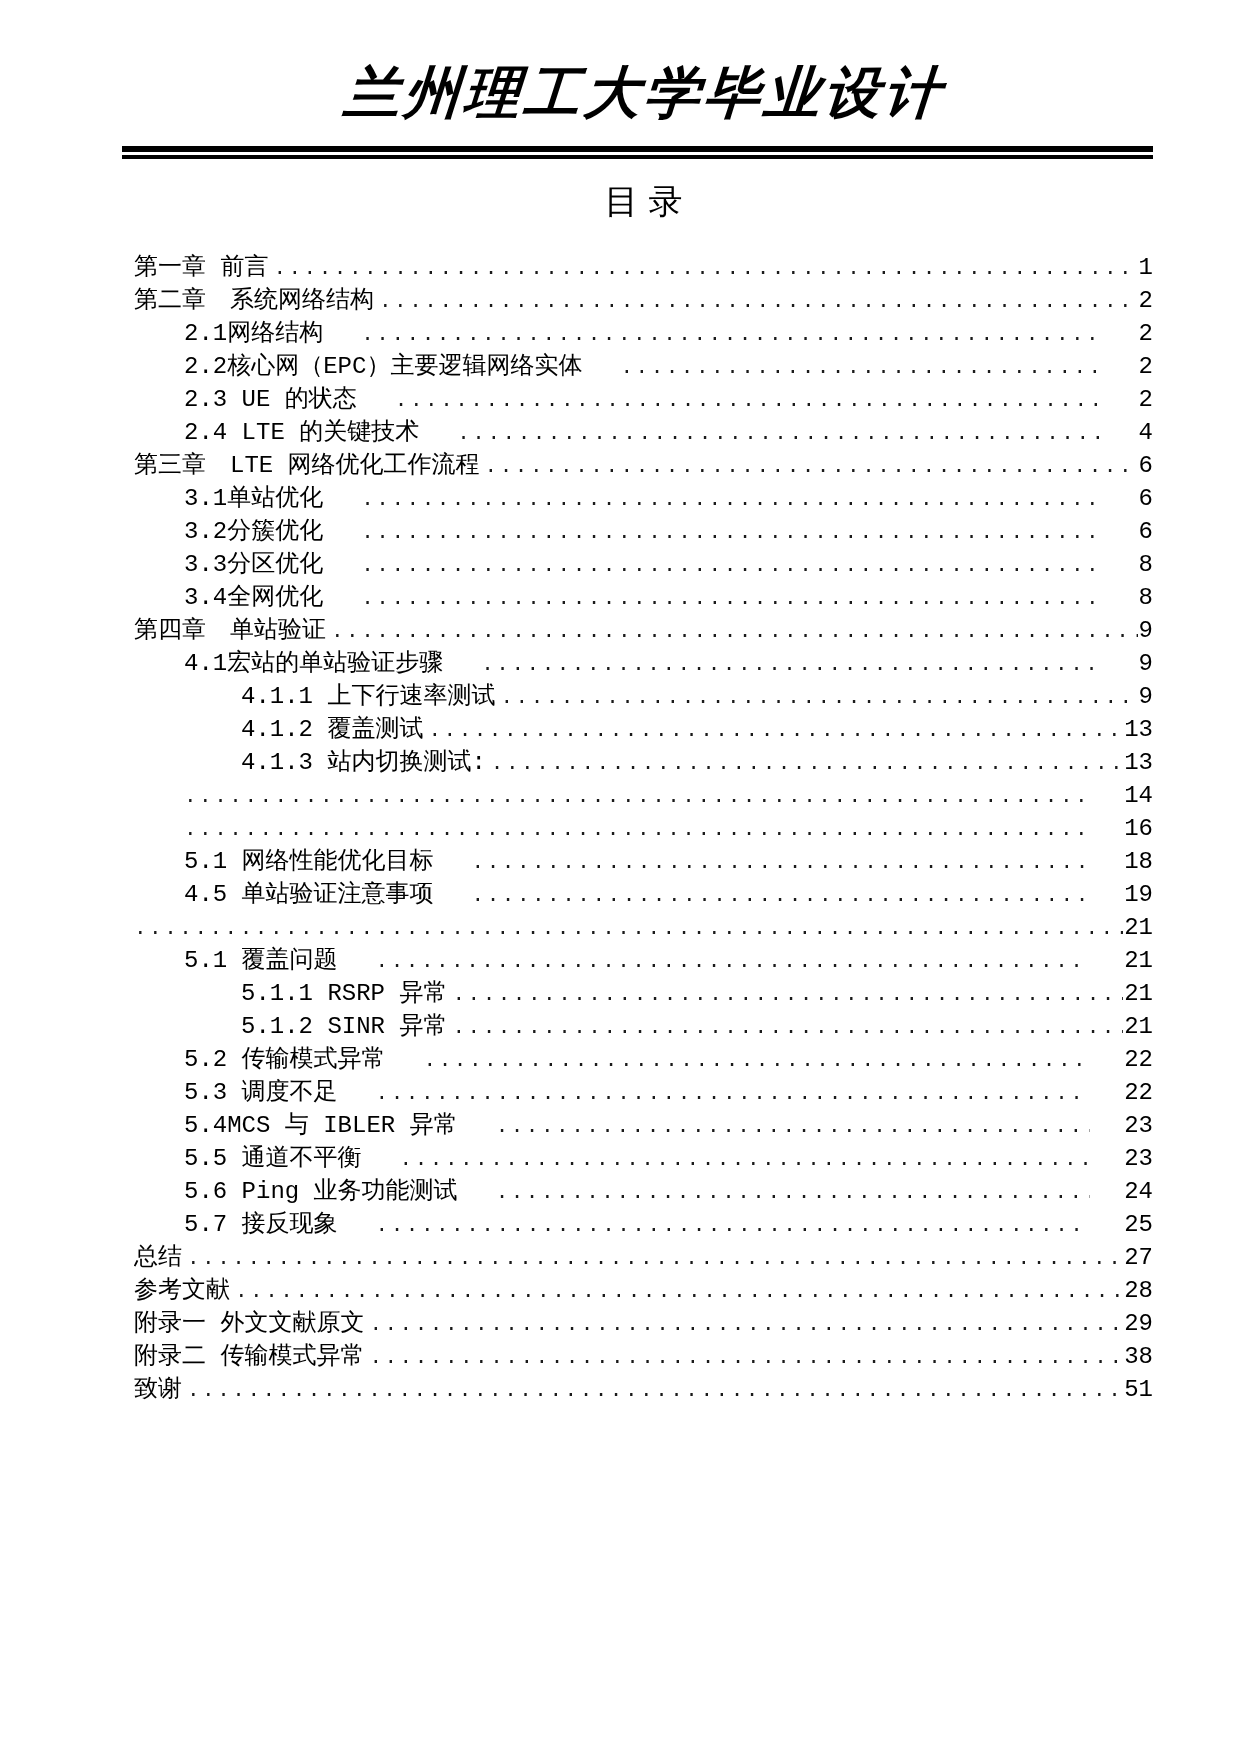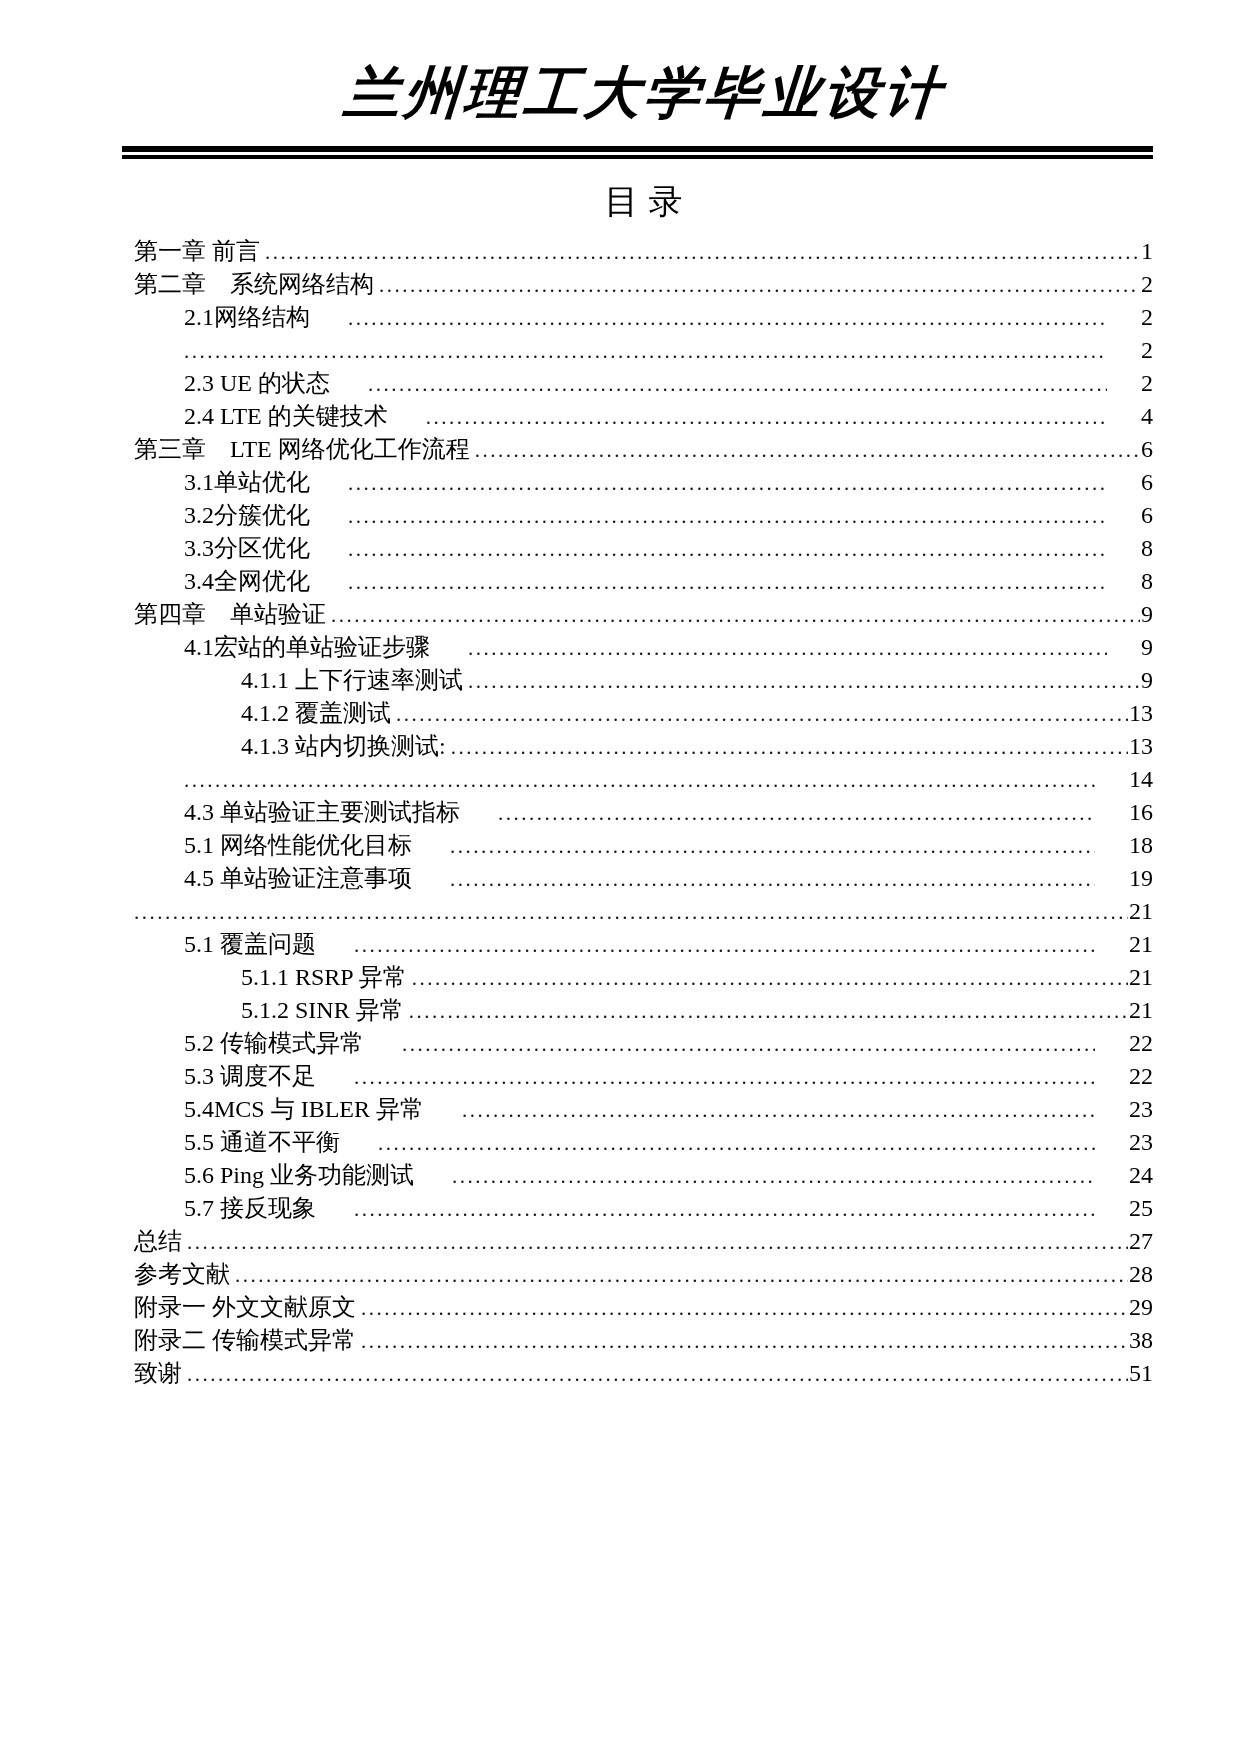--- a/index.html
+++ b/index.html
@@ -34,21 +34,21 @@
     border-bottom: 4px solid #000000;
   }
   .doc-title {
     margin-top: 20px;
     text-align: center;
     font-size: 34px;
     font-weight: normal;
     letter-spacing: 10px;
     text-indent: 10px; 
   }
-  .toc { margin-top: 10px; }
+  .toc { margin-top: 26px; font-family: Liberation Mono, monospace; }
   .toc-row {
     display: flex;
     align-items: baseline;
     height: 33px;
     font-size: 24px;
     overflow: hidden;
     line-height: 33px;
   }
   .toc-row.lvl2 { padding-left: 50px; gap: 33px; }
   .toc-row.lvl3 { padding-left: 107px; }
@@ -86,20 +86,21 @@
         <span class="toc-label">第二章　系统网络结构</span>
         <span class="leader">............................................................................................................................................................................................................................................................................................................</span>
         <span class="toc-page">2</span>
       </div>
       <div class="toc-row lvl2">
         <span class="toc-label">2.1网络结构</span>
         <span class="leader">............................................................................................................................................................................................................................................................................................................</span>
         <span class="toc-page">2</span>
       </div>
       <div class="toc-row lvl2">
+        <span class="toc-label">2.2核心网（EPC）主要逻辑网络实体</span>
         <span class="leader">............................................................................................................................................................................................................................................................................................................</span>
         <span class="toc-page">2</span>
       </div>
       <div class="toc-row lvl2">
         <span class="toc-label">2.3 UE 的状态</span>
         <span class="leader">............................................................................................................................................................................................................................................................................................................</span>
         <span class="toc-page">2</span>
       </div>
       <div class="toc-row lvl2">
         <span class="toc-label">2.4 LTE 的关键技术</span>
@@ -154,21 +155,20 @@
       <div class="toc-row lvl3">
         <span class="toc-label">4.1.3 站内切换测试:</span>
         <span class="leader">............................................................................................................................................................................................................................................................................................................</span>
         <span class="toc-page">13</span>
       </div>
       <div class="toc-row lvl2">
         <span class="leader">............................................................................................................................................................................................................................................................................................................</span>
         <span class="toc-page">14</span>
       </div>
       <div class="toc-row lvl2">
-        <span class="toc-label">4.3 单站验证主要测试指标</span>
         <span class="leader">............................................................................................................................................................................................................................................................................................................</span>
         <span class="toc-page">16</span>
       </div>
       <div class="toc-row lvl2">
         <span class="toc-label">5.1 网络性能优化目标</span>
         <span class="leader">............................................................................................................................................................................................................................................................................................................</span>
         <span class="toc-page">18</span>
       </div>
       <div class="toc-row lvl2">
         <span class="toc-label">4.5 单站验证注意事项</span>

